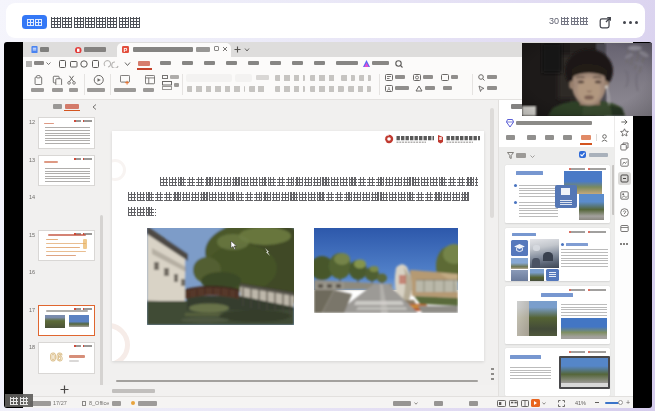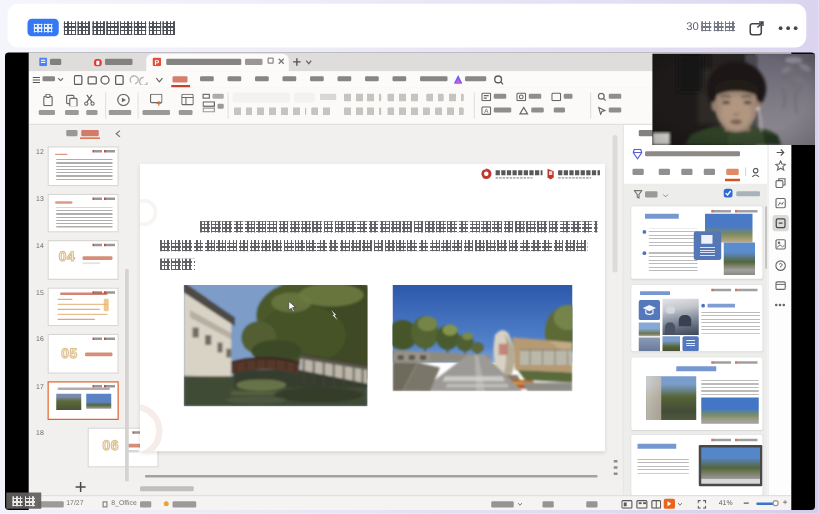--- a/index.html
+++ b/index.html
@@ -278,52 +278,41 @@
       <div class="tx" style="left:5px;top:4.5px;width:10px;height:1.8px;background:#cf6a4a;"></div>
       <div class="abs txtblock" style="left:6px;top:9px;width:45px;height:17px;"></div>
     </div>
     <div class="tn" style="top:56.5px;">13</div>
     <div class="th" style="top:54.5px;">
       <div class="mlogo"></div>
       <div class="tx" style="left:5px;top:5px;width:14px;height:2px;background:#cf6a4a;"></div>
       <div class="abs txtblock" style="left:6px;top:10px;width:45px;height:16px;"></div>
     </div>
     <div class="tn" style="top:94px;">14</div>
-    <div class="th" style="top:92px;">
-      <div class="mlogo"></div>
-      <div class="abs num" style="left:8px;top:7px;">04</div>
-      <div class="tx" style="left:27px;top:12px;width:24px;height:2.6px;background:#c45a3a;"></div>
-      <div class="tx" style="left:27px;top:16.5px;width:14px;height:1.6px;background:#c9c7c5;"></div>
-    </div>
     <div class="tn" style="top:131.5px;">15</div>
     <div class="th" style="top:129.5px;">
       <div class="mlogo"></div>
       <div class="tx" style="left:9px;top:3.5px;width:38px;height:2.4px;background:#c04a35;"></div>
       <div class="tx" style="left:7px;top:8px;width:12px;height:1.7px;background:#d88a45;"></div>
       <div class="tx" style="left:7px;top:12px;width:40px;height:1.7px;background:#e0a060;"></div>
       <div class="tx" style="left:7px;top:16px;width:34px;height:1.7px;background:#d88a45;"></div>
       <div class="tx" style="left:7px;top:20px;width:40px;height:1.7px;background:#e0a060;"></div>
       <div class="tx" style="left:7px;top:24px;width:30px;height:1.7px;background:#cf7a4a;"></div>
       <div class="tx" style="left:44px;top:8px;width:4px;height:10px;background:#e8b05a;"></div>
     </div>
     <div class="tn" style="top:169px;">16</div>
-    <div class="th" style="top:167px;">
-      <div class="mlogo"></div>
-      <div class="abs num" style="left:10px;top:9px;">05</div>
-      <div class="tx" style="left:29px;top:14px;width:22px;height:2.6px;background:#c45a3a;"></div>
-    </div>
     <div class="tn" style="top:206.5px;">17</div>
     <div class="th sel" style="top:204.5px;">
       <div class="mlogo"></div>
       <div class="tx" style="left:7px;top:4px;width:42px;height:2px;background:#8a8886;"></div>
       <div class="abs" style="left:6px;top:9px;width:20px;height:13px;background:linear-gradient(#7a8cae 18%,#5d6b38 45%,#4a5138 100%);"></div>
       <div class="abs" style="left:30px;top:9px;width:20px;height:12px;background:linear-gradient(#5b82c2 55%,#55663a 75%,#a3a19d 100%);"></div>
     </div>
     <div class="tn" style="top:244px;">18</div>
-    <div class="th" style="top:242px;margin-left:32px;">
+    <div class="th" style="top:242px;">
       <div class="mlogo"></div>
       <div class="abs num" style="left:11px;top:8px;">06</div>
       <div class="tx" style="left:30px;top:12px;width:16px;height:2.6px;background:#c45a3a;"></div>
       <div class="tx" style="left:30px;top:17px;width:10px;height:1.6px;background:#c9c7c5;"></div>
     </div>
     <div class="abs" style="left:76.5px;top:115px;width:3px;height:175px;background:#d5d3d1;border-radius:2px;"></div>
 
     <div id="slide">
       <div class="abs" style="left:-26px;top:192px;width:44px;height:44px;border:5px solid #f6ece8;border-radius:50%;"></div>
       <div class="abs" style="left:-8px;top:28px;width:22px;height:22px;border:3px solid #f8f4f2;border-radius:50%;"></div>

